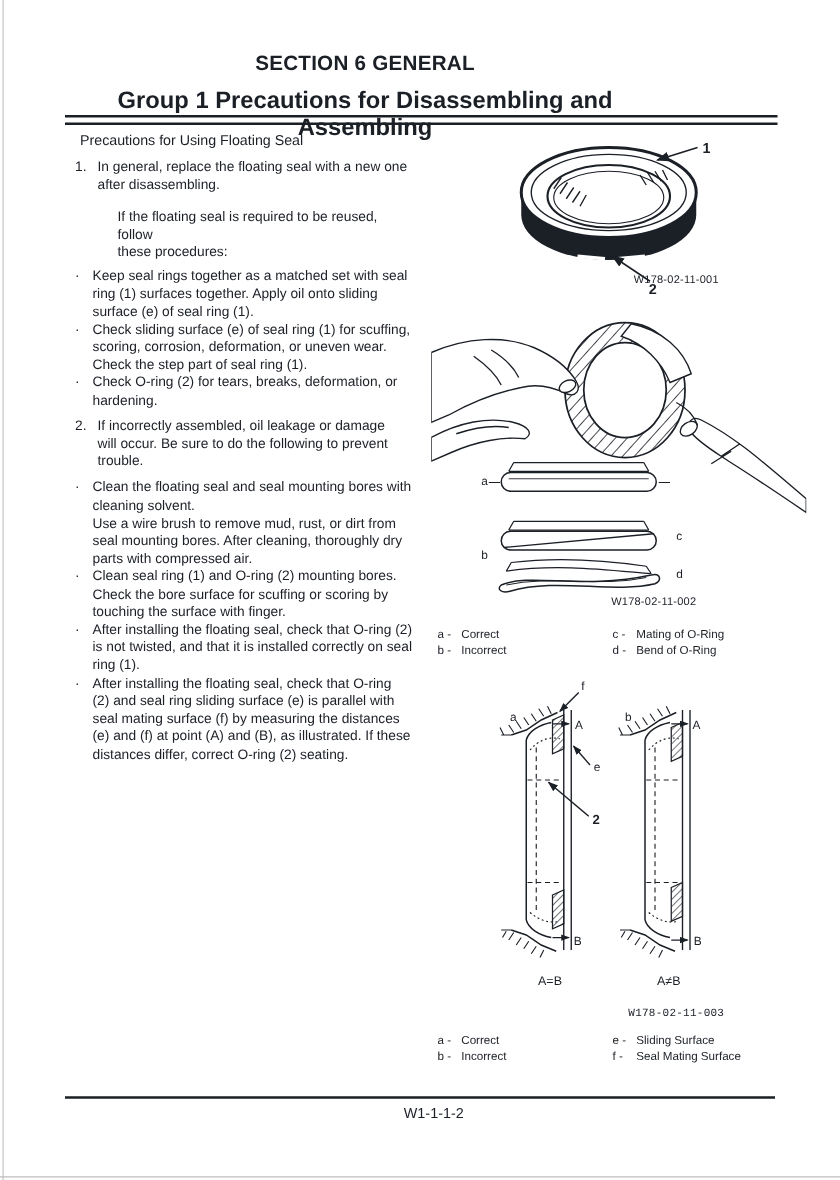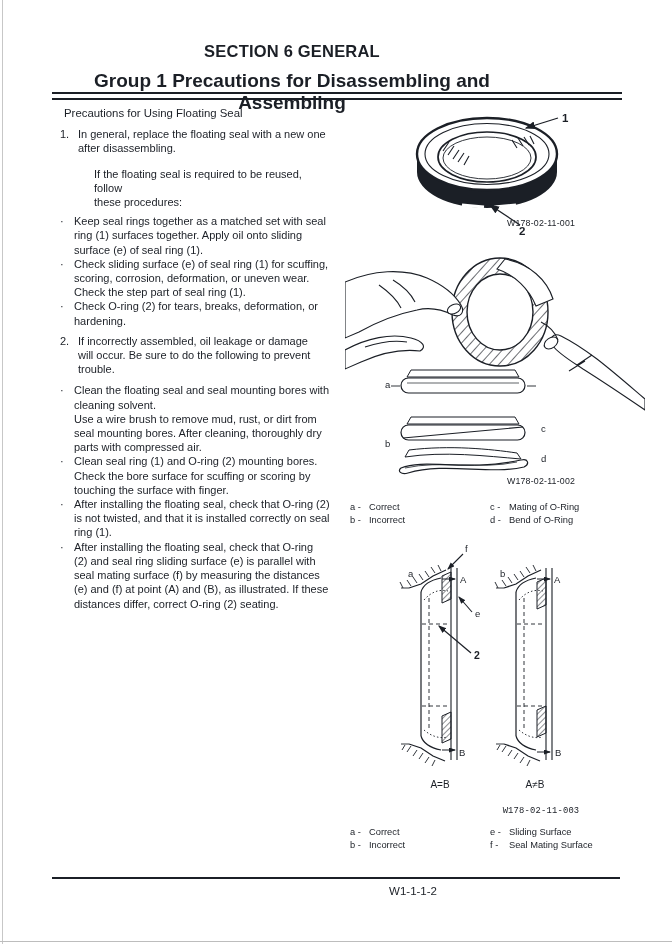--- a/index.html
+++ b/index.html
@@ -32,21 +32,21 @@
   .figcode{position:absolute;width:160px;text-align:center;font-size:8.8px;letter-spacing:.2px;color:#20242b;}
 
   .legend{position:absolute;width:290px;font-size:9.3px;line-height:13px;}
   .legend .lrow{display:flex;}
   .legend .lcol{position:absolute;top:0;}
   .legend .lcol.c1{left:0;}
   .legend .lcol.c2{left:140px;}
   .legend .lkey{display:inline-block;width:19px;}
 
   .footer-rule{position:absolute;left:52px;top:877px;width:568px;height:1.5px;background:#1b1f26;}
-  .footer-text{position:absolute;left:237px;top:885px;width:200px;text-align:right;font-size:11.5px;}
+  .footer-text{position:absolute;left:247px;top:885px;width:200px;text-align:center;font-size:11.5px;}
 
   svg text{font-family:"Liberation Sans",sans-serif;fill:#1b1f26;}
   .lab{font-size:9.5px;}
   .lab-bold{font-size:11.5px;font-weight:bold;}
   .cap{font-size:10px;}
 </style>
 </head>
 <body>
 
 <div class="page">
@@ -202,21 +202,21 @@
         <path d="M64,198 C105,193 145,197 172,201 M60,205 C100,199 140,204 176,207 M64,198 L60,205 M172,201 L176,207" stroke-width="1"></path>
         <path d="M56,216 C80,206 120,220 176,208 C183,206 185,212 179,215 C145,223 100,210 63,221 C56,223 52,219 56,216 Z" fill="#fff" stroke-width="1.2"></path>
         <path d="M60,216 C95,208 135,218 172,210" stroke-width="0.8"></path>
       </g>
       <text class="lab" x="40" y="136">a</text>
       <text class="lab" x="40" y="195">b</text>
       <text class="lab" x="196" y="180">c</text>
       <text class="lab" x="196" y="210">d</text>
     </svg>
   </div>
-  <div class="figcode" style="left:461px;top:476px;">W178-02-11-002</div>
+  <div class="figcode" style="left:443px;top:476px;">W178-02-11-002</div>
 
   <div class="legend" style="left:350px;top:501px;height:28px;">
     <div class="lcol c1">
       <div class="lrow">
         <span class="lkey">a -</span>
         <span>Correct</span>
       </div>
       <div class="lrow">
         <span class="lkey">b -</span>
         <span>Incorrect</span>

